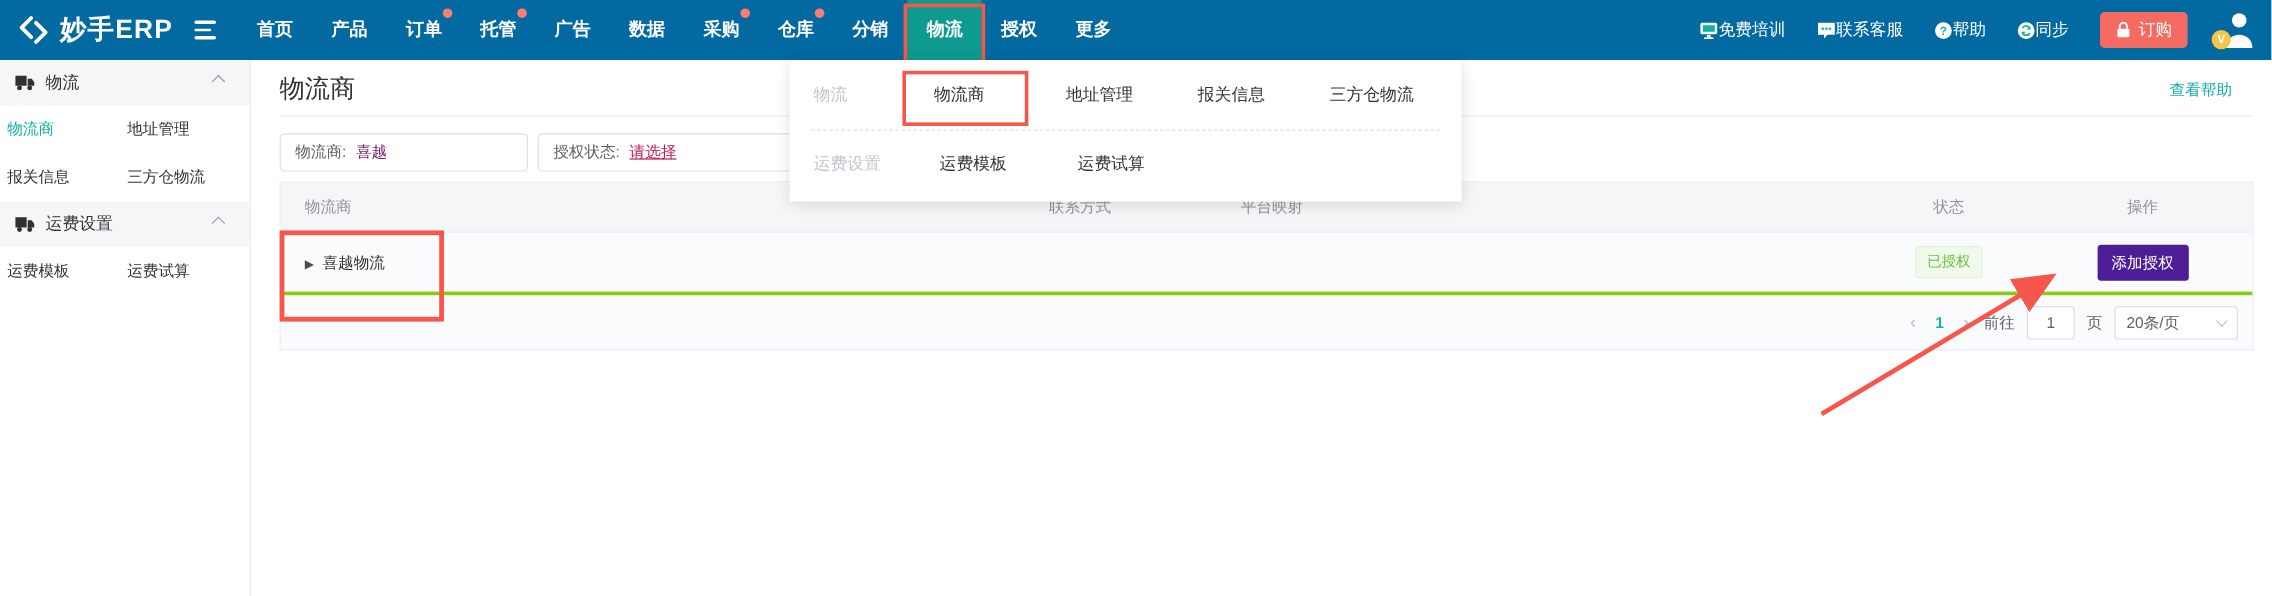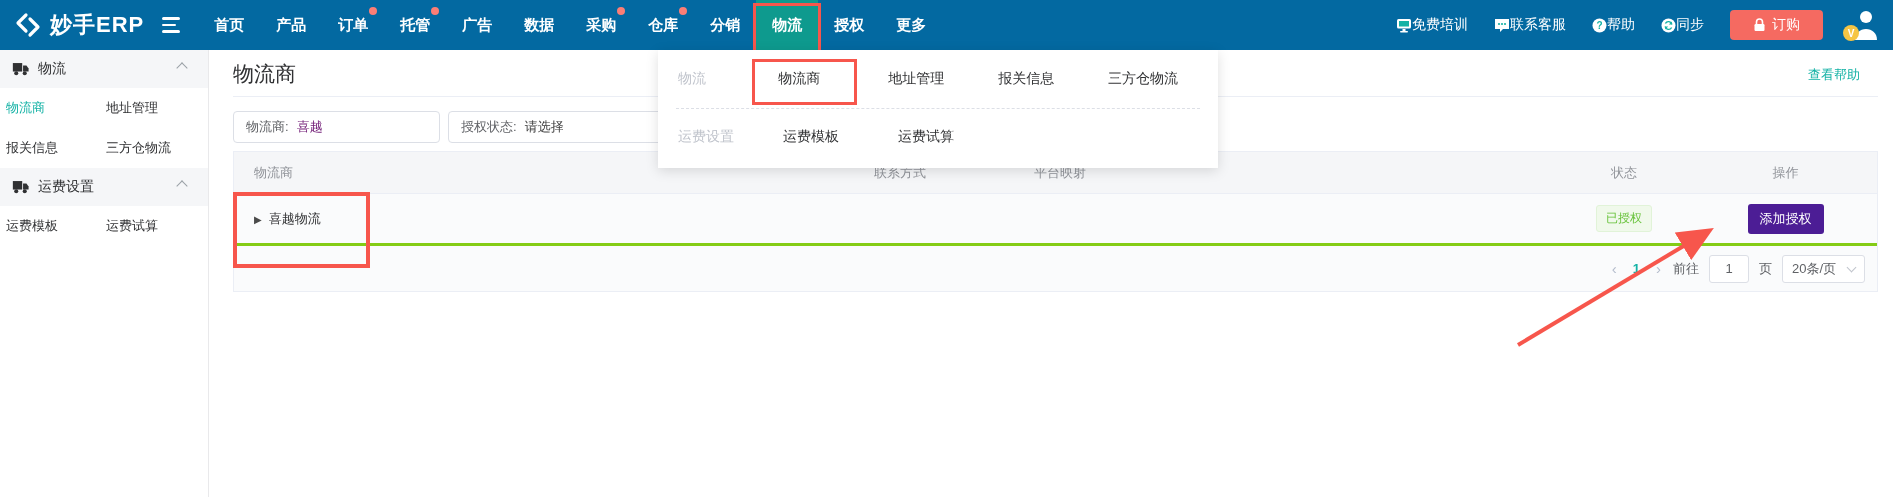--- a/index.html
+++ b/index.html
@@ -14,21 +14,21 @@
   .burger { width:22px; height:50px; display:flex; flex-direction:column; justify-content:center; gap:4px; margin:0 14px 0 4px; cursor:pointer; }
   .burger i { display:block; height:2.5px; background:#fff; border-radius:2px; }
   .burger i:nth-child(1){ width:18px; } .burger i:nth-child(2){ width:14px; } .burger i:nth-child(3){ width:18px; }
   .nav { display:flex; height:50px; align-items:stretch; }
   .nav-item { position:relative; padding:0 16px; line-height:50px; font-size:15px; font-weight:bold; cursor:pointer; white-space:nowrap; }
   .nav-item.active { background:#0e9a8e; }
   .nav-item.active::after { content:""; position:absolute; left:-3px; right:-3px; top:3px; bottom:-7px; border:3px solid #f7564c; z-index:60; }
   .dot { position:absolute; top:7px; right:7px; width:8px; height:8px; border-radius:50%; background:#fb7e76; }
   .top-right { margin-left:auto; display:flex; align-items:center; gap:26px; padding-right:14px; }
   .top-link { display:flex; align-items:center; gap:0; font-size:14px; cursor:pointer; white-space:nowrap; }
-  .order-btn { display:flex; align-items:center; gap:6px; background:#f56a61; border-radius:4px; padding:6px 23px; font-size:14px; cursor:pointer; }
+  .order-btn { display:flex; align-items:center; gap:6px; background:#f56a61; border-radius:4px; padding:6px 13px; font-size:14px; cursor:pointer; }
   .avatar { position:relative; width:30px; height:34px; cursor:pointer; }
   .avatar-badge { position:absolute; left:-6px; bottom:1px; width:16px; height:16px; border-radius:50%; background:#f6c544; color:#fff; font-size:10px; font-weight:bold; display:flex; align-items:center; justify-content:center; }
 
   
   .sidebar { position:absolute; left:0; top:50px; width:209px; height:447px; background:#fff; border-right:1px solid #e9e9eb; z-index:5; }
   .side-sec { position:relative; height:38px; background:#f5f6f8; display:flex; align-items:center; gap:9px; padding:0 12px; font-size:14px; color:#303133; cursor:pointer; }
   .side-chev { position:absolute; right:22px; top:14px; width:8px; height:8px; border-left:1.5px solid #9aa0a6; border-top:1.5px solid #9aa0a6; transform:rotate(45deg); }
   .side-grid { display:grid; grid-template-columns:100px 1fr; padding-left:6px; }
   .side-item { height:40px; line-height:40px; font-size:13px; color:#303133; cursor:pointer; white-space:nowrap; }
   .side-item.active { color:#14b2a5; }
@@ -36,38 +36,38 @@
   
   .main { position:absolute; left:209px; top:50px; width:1684px; height:447px; background:#fff; }
   .page-title { position:absolute; left:24px; top:10px; font-size:21px; color:#303133; }
   .help-link { position:absolute; right:33px; top:16px; font-size:13px; color:#14b2a5; cursor:pointer; }
   .title-divider { position:absolute; left:24px; right:15px; top:46px; border-bottom:1px solid #ebeef5; }
   .filter-box { position:absolute; top:61px; height:32px; border:1px solid #dcdfe6; border-radius:4px; background:#fff; display:flex; align-items:center; gap:8px; padding:0 12px; font-size:13px; cursor:text; }
   .fb1 { left:24px; width:207px; }
   .fb2 { left:239px; width:228px; }
   .f-label { color:#606266; white-space:nowrap; }
   .f-value { color:#701a75; }
-  .f-placeholder { color:#404040; }
+  .f-placeholder { color:#be185d;text-decoration:underline; }
 
   
   .card { position:absolute; left:24px; top:101px; width:1645px; border:1px solid #ebeef5; background:#fafbfc; }
   .t-grid { display:grid; grid-template-columns:620px 160px 540px 140px 1fr; align-items:center; }
   .t-head { height:42px; background:#f5f6f8; border-bottom:1px solid #ebeef5; font-size:13px; color:#909399; }
   .t-head .cell { padding-left:20px; white-space:nowrap; }
   .t-head .cell.c-center, .t-row .cell.c-center { padding-left:0; text-align:center; }
   .t-row { height:52px; font-size:13px; color:#303133; border-bottom:3px solid #84cc16; }
   .t-row .cell { padding-left:20px; white-space:nowrap; }
   .expand-tri { color:#4a4a4a; font-size:10px; margin-right:7px; cursor:pointer; }
   .status-badge { display:inline-block; background:#f0f9eb; border:1px solid #e1f3d8; color:#67c23a; font-size:12px; border-radius:3px; padding:4px 9px; }
   .action-btn { display:inline-block; background:#4c1d95; color:#fff; font-size:13px; border:none; border-radius:3px; padding:6px 12px; cursor:pointer; }
   .pager { height:45px; display:flex; align-items:center; justify-content:flex-end; gap:10px; padding-right:12px; font-size:13px; color:#606266; }
   .pg-arrow { color:#b4bccc; font-size:15px; cursor:pointer; padding:0 2px; }
   .pg-cur { color:#14b2a5; font-weight:bold; cursor:pointer; padding:0 4px; }
   .pg-input { width:40px; height:28px; border:1px solid #dcdfe6; border-radius:3px; text-align:center; font-size:13px; color:#606266; background:#fff; }
-  .pg-select { width:83px; height:28px; border:1px solid #dcdfe6; border-radius:3px; background:#fff; display:flex; align-items:center; justify-content:space-between; padding:0 9px; cursor:pointer; }
+  .pg-select { width:103px; height:28px; border:1px solid #dcdfe6; border-radius:3px; background:#fff; display:flex; align-items:center; justify-content:space-between; padding:0 9px; cursor:pointer; }
   .sel-chev { width:7px; height:7px; border-left:1.5px solid #c0c4cc; border-bottom:1.5px solid #c0c4cc; transform:rotate(-45deg); margin-top:-3px; }
 
   
   .panel { position:absolute; left:658px; top:50px; width:560px; height:118px; background:#fff; box-shadow:0 3px 12px rgba(0,0,0,.13); z-index:30; }
   .panel-row { display:flex; align-items:center; height:58px; padding-left:20px; }
   .panel-row.r2 { height:56px; }
   .panel-divider { border-top:1px dashed #dcdfe6; margin:0 18px; }
   .grp-label { width:105px; font-size:14px; color:#c0c4cc; }
   .menu-item { width:115px; font-size:14px; color:#303133; cursor:pointer; position:relative; white-space:nowrap; }
   .menu-item.hl::after { content:""; position:absolute; left:-26px; top:-11px; width:99px; height:40px; border:3px solid #f7564c; }

